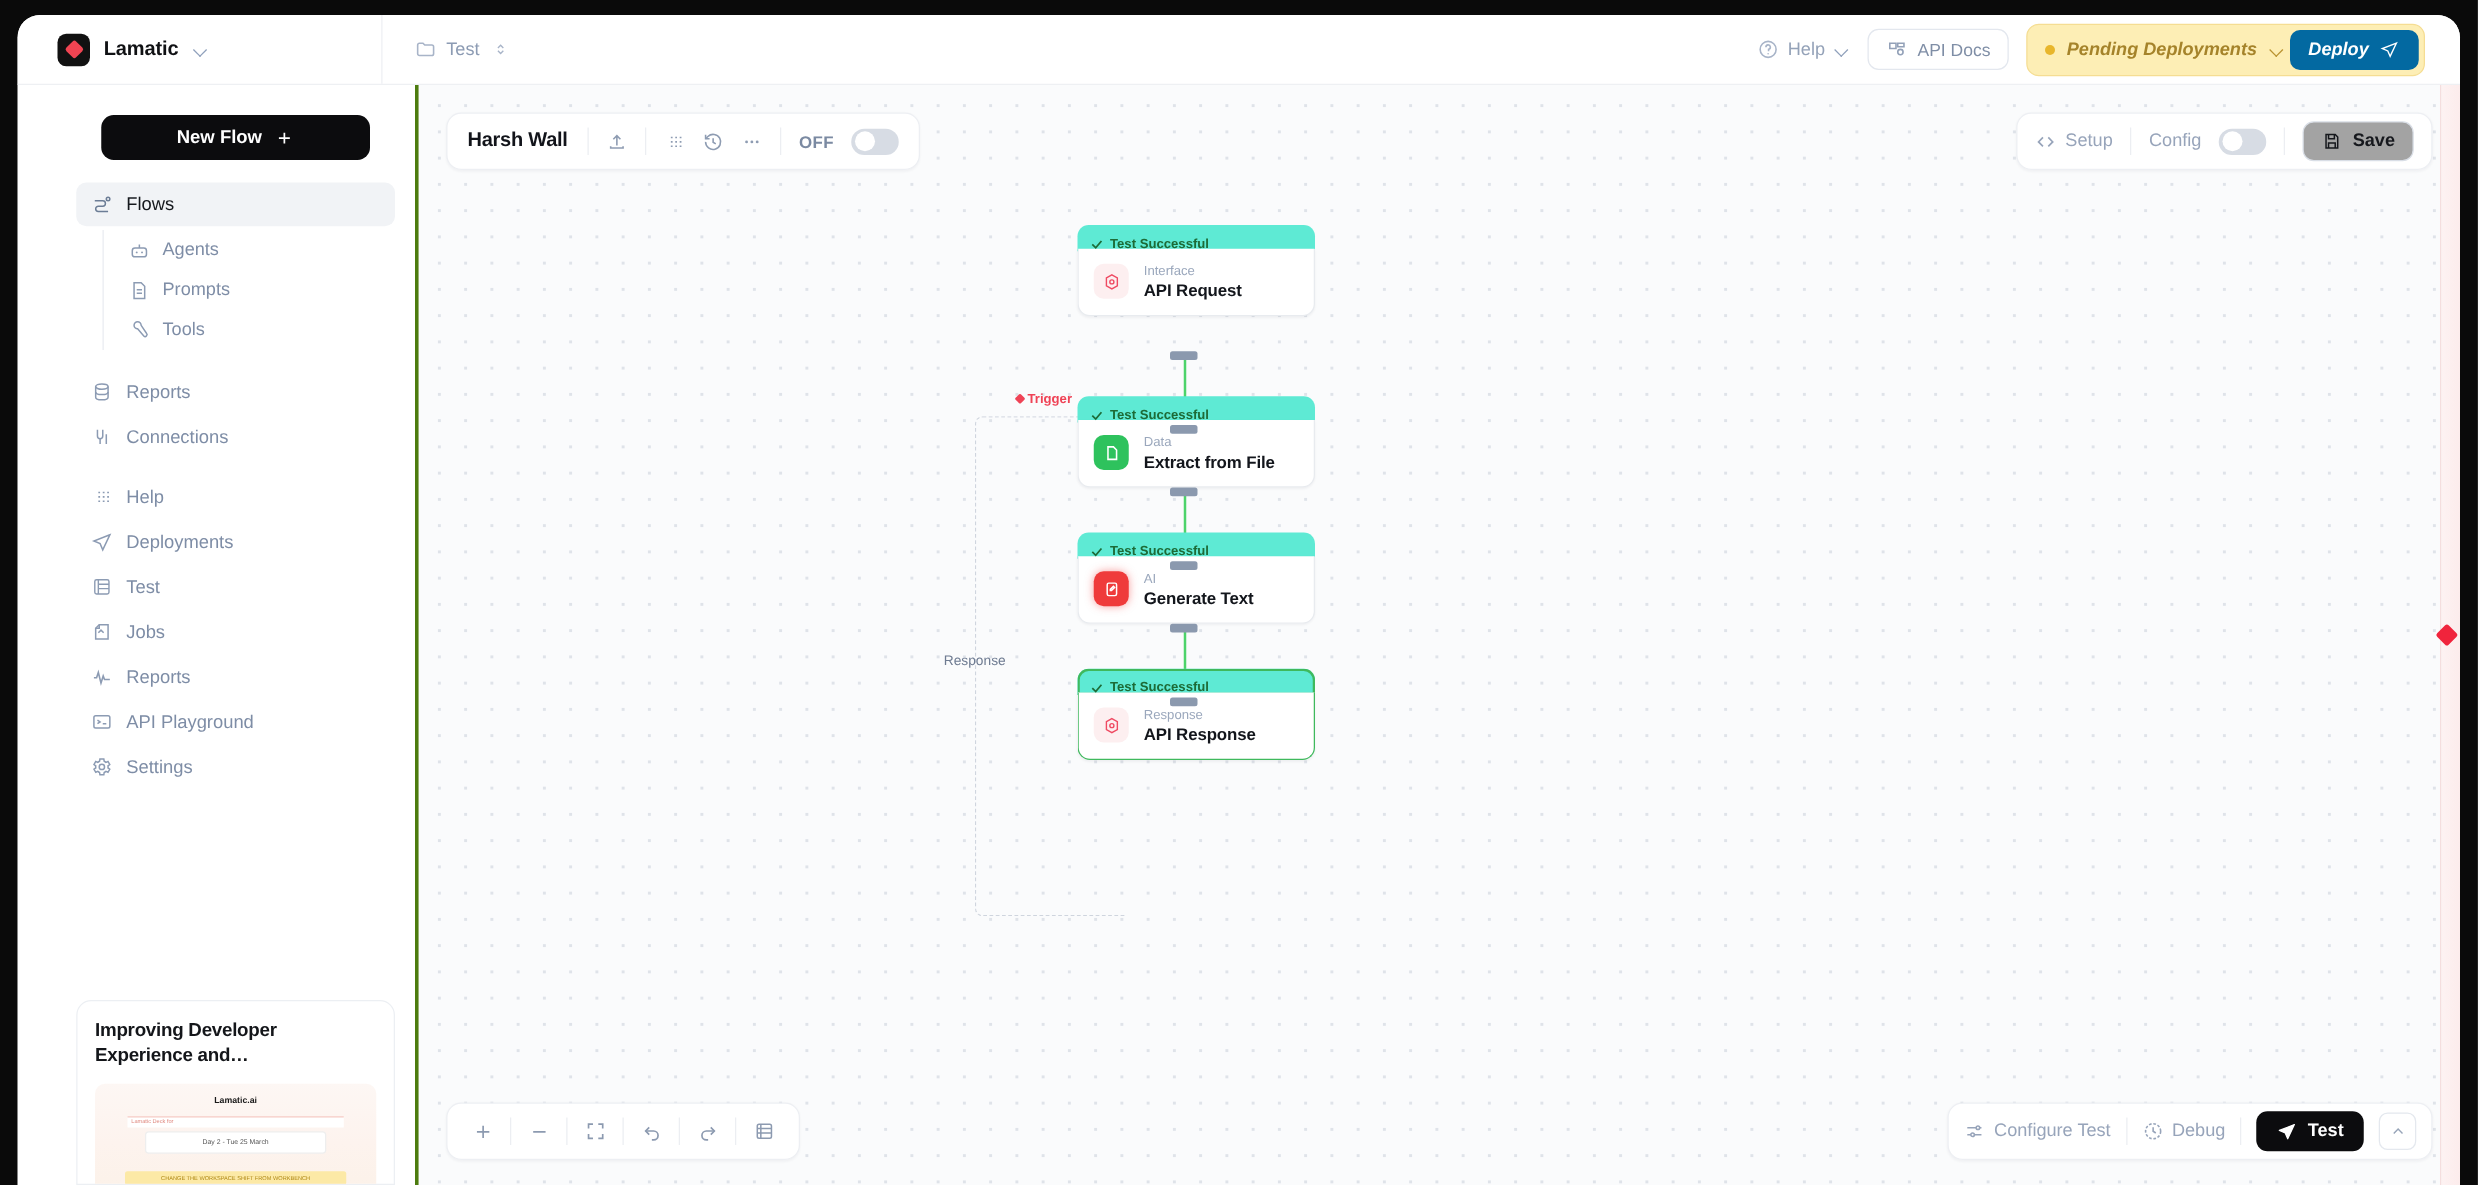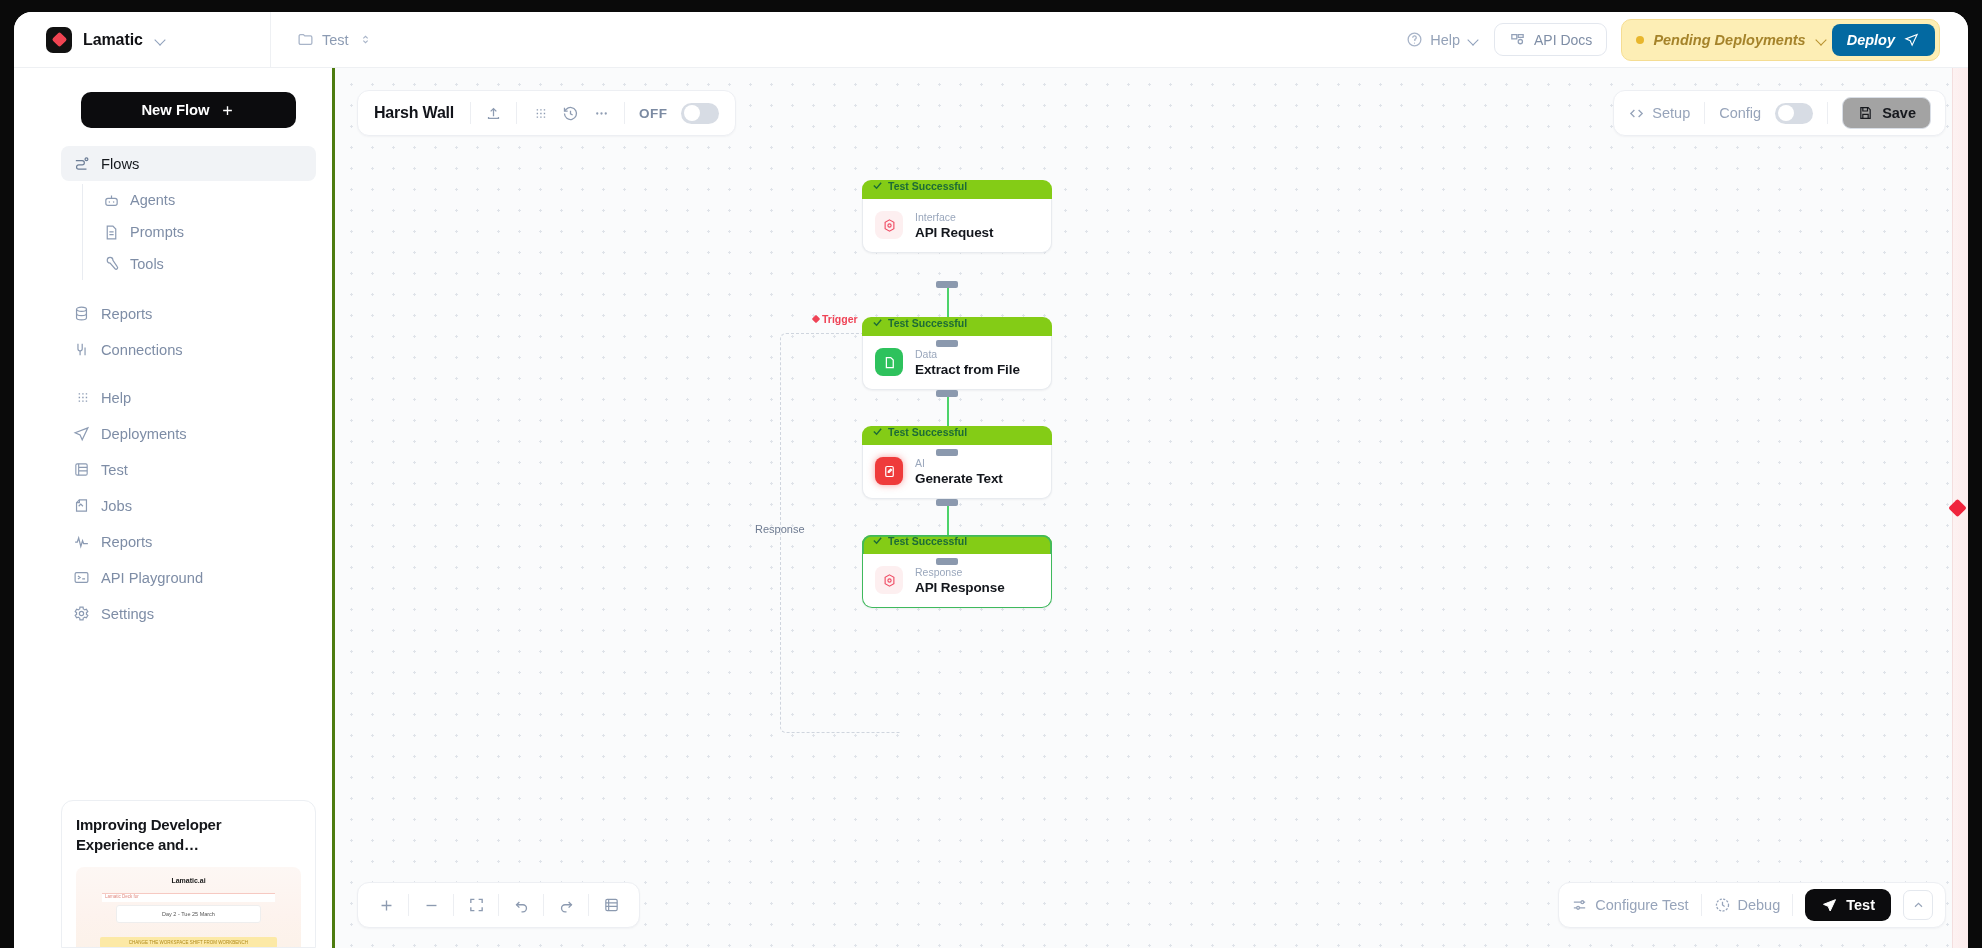--- a/index.html
+++ b/index.html
@@ -27,21 +27,21 @@
   .topbar {
     height: 56px;
     display: flex;
     align-items: center;
     background: #fff;
     border-bottom: 1px solid #eef0f3;
     flex: 0 0 56px;
     position: relative;
   }
   .brand {
-    width: 257px;
+    width: 292px;
     display: flex;
     align-items: center;
     gap: 11px;
     padding-left: 32px;
     height: 100%;
     border-right: 1px solid #eef0f3;
   }
   .logo-mark {
     width: 26px; height: 26px;
     border-radius: 7px;
@@ -302,24 +302,24 @@
     display:flex; align-items:center; justify-content:center; color:#98a5b9;
   }
 
   
   .node {
     position: absolute;
     width: 190px;
     z-index: 3;
   }
   .node-banner {
-    background: #84cc16;
+    background: #5eead4;
     border-radius: 9px 9px 0 0;
     height: 21px;
-    display: flex; align-items: flex-start; gap: 5px;
+    display: flex; align-items: flex-end; gap: 5px;
     padding-left: 10px;
     font-size: 10.5px; font-weight: 600; color: #1d6b37;
   }
   .node-card {
     background:#fff;
     border: 1px solid #e8ebef;
     border-top: none;
     border-radius: 0 0 10px 10px;
     padding: 12px 12px;
     display: flex; align-items: center; gap: 12px;

